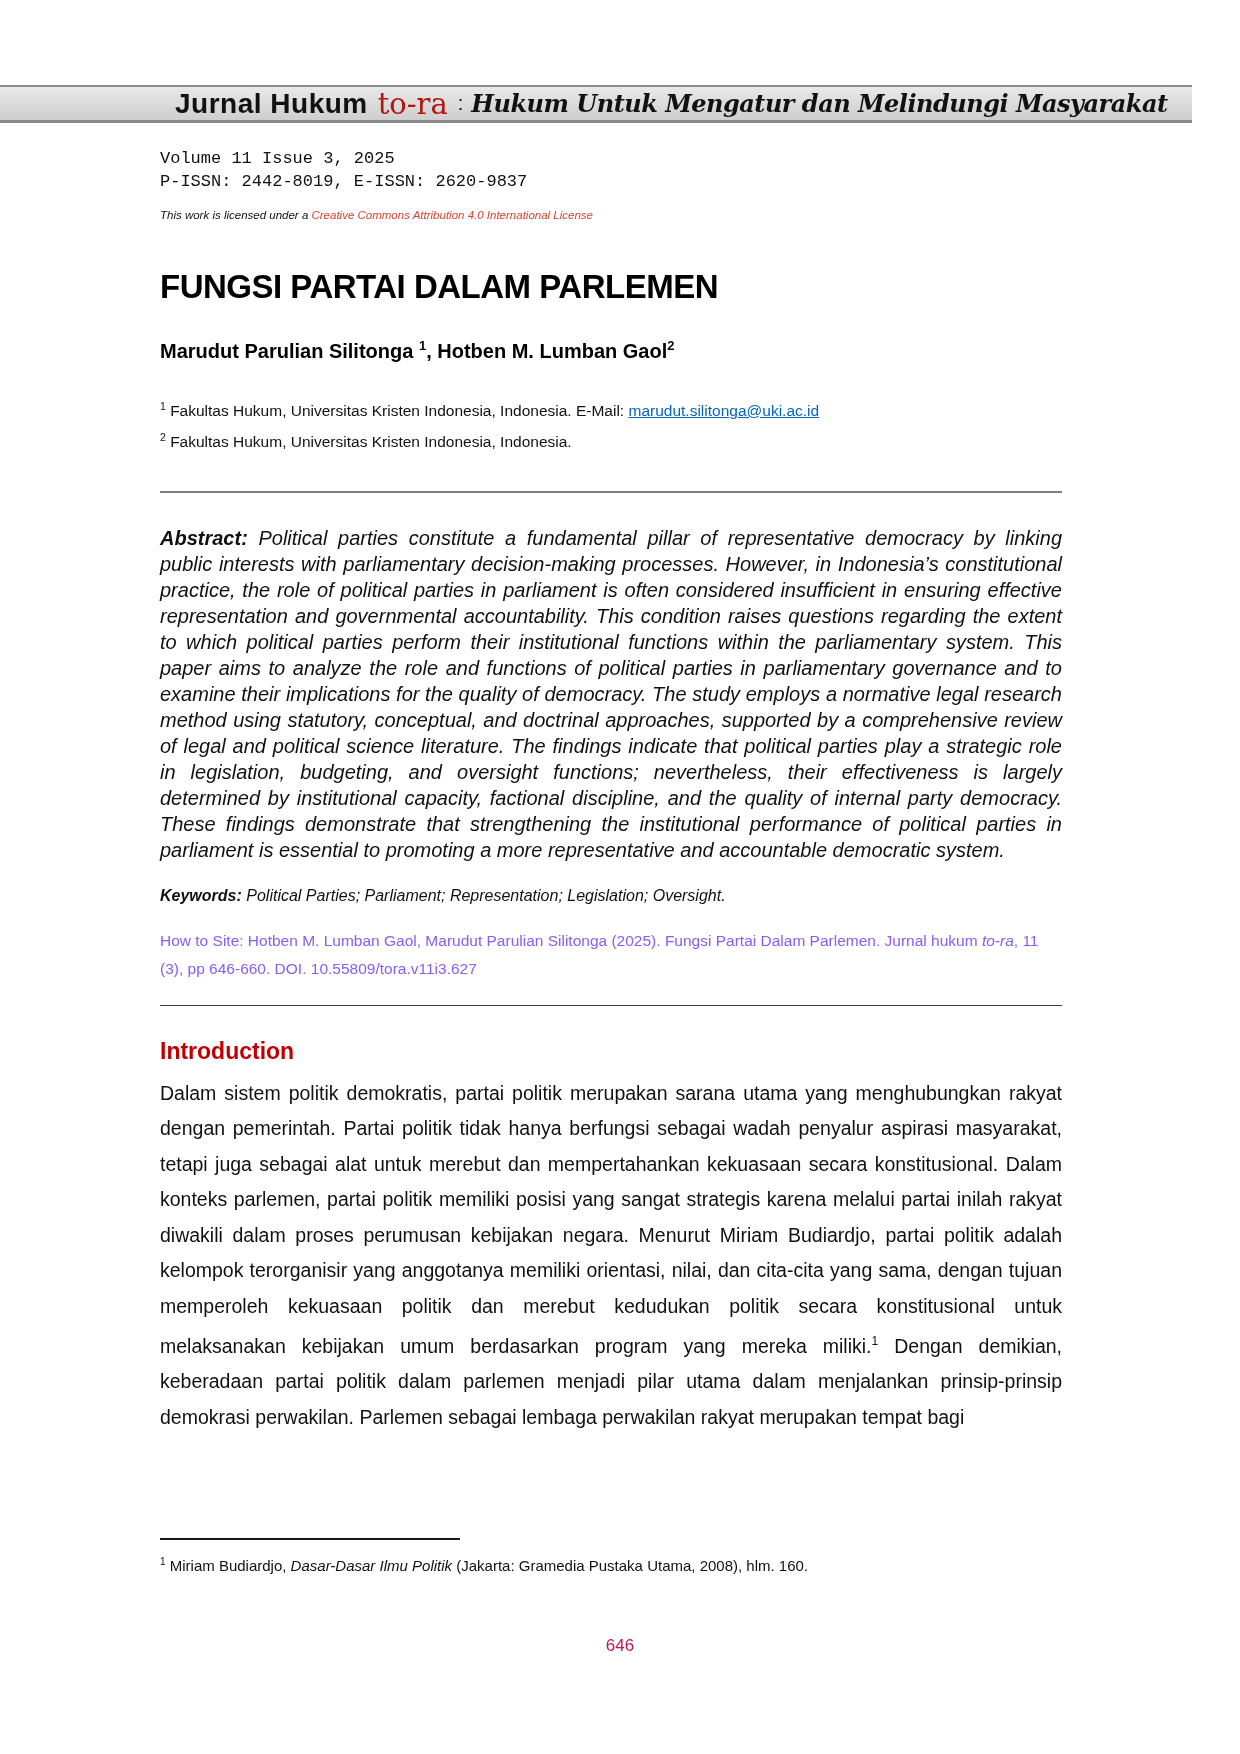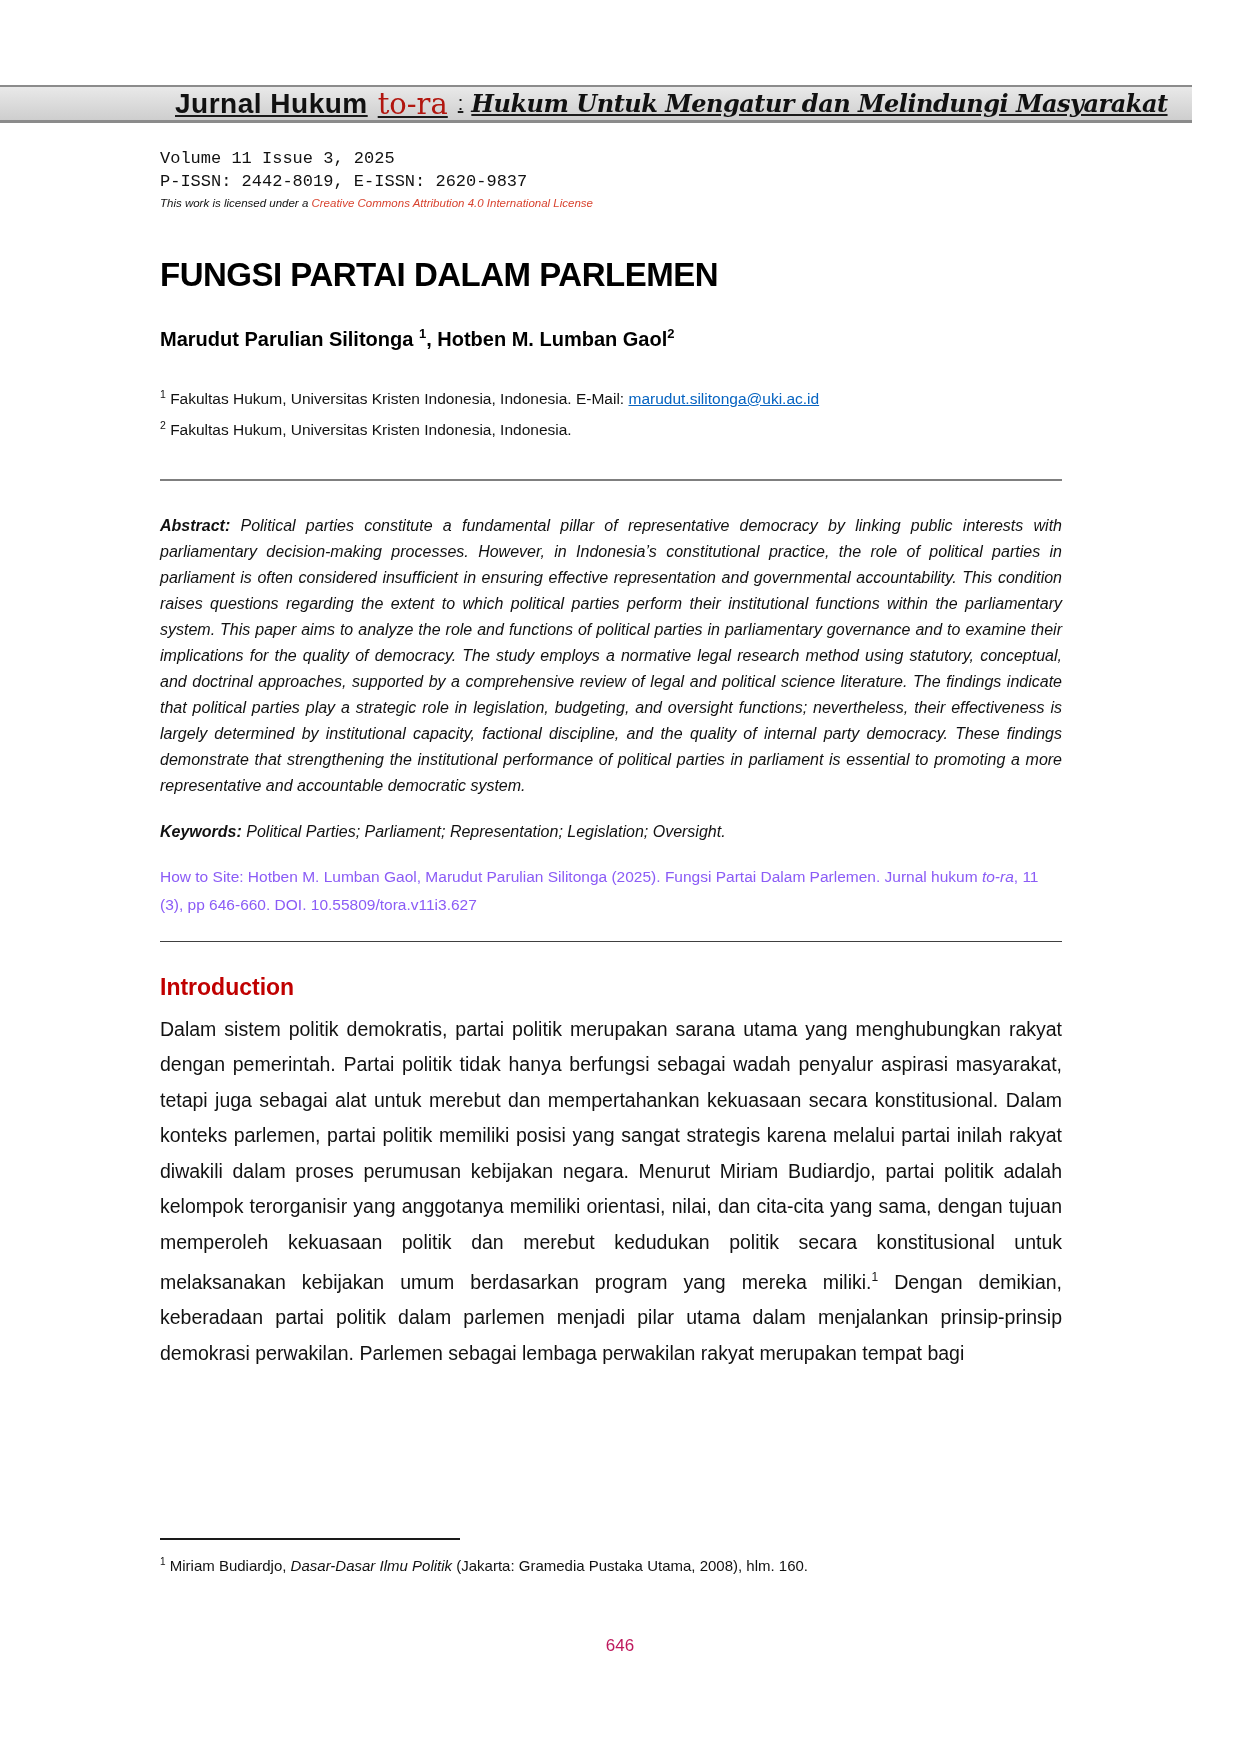--- a/index.html
+++ b/index.html
@@ -13,41 +13,41 @@
   html,body{background:#ffffff;}
   body{
     width:1240px;height:1754px;position:relative;overflow:hidden;
     font-family:"Liberation Sans",sans-serif;color:var(--ink);
   }
   
   .journal-bar{
     position:absolute;left:0;top:85px;width:1192px;height:38px;
     background:linear-gradient(#e9e9e9,#cecece);
     border-top:2px solid #8b8b8b;border-bottom:3px solid #8b8b8b;
-    display:flex;align-items:center;padding-left:175px;white-space:nowrap;text-decoration:underline;
+    display:flex;align-items:center;padding-left:175px;white-space:nowrap;
   }
   .brand-bold{font-weight:bold;font-size:28px;color:#111;letter-spacing:.5px;}
   .brand-accent{font-family:"DejaVu Serif",serif;font-size:29px;color:var(--brand-red);margin-left:10px;}
   .brand-sep{font-size:20px;color:#111;margin:0 8px 0 10px;}
   .brand-tagline{font-family:"DejaVu Serif",serif;font-style:italic;font-weight:bold;font-size:24px;color:#111;letter-spacing:-0.5px;}
   
   .content{position:absolute;left:160px;top:123px;width:902px;}
   .meta{margin-top:24px;}
   .meta-line{font-size:17px;line-height:23px;color:#111;font-family:Liberation Mono, monospace;}
-  .license-line{font-size:11.5px;font-style:italic;line-height:17px;color:#111;margin-top:2px;}
+  .license-line{font-size:11.5px;font-style:italic;line-height:17px;color:#111;margin-top:14px;}
   .license-link{color:var(--license-red);text-decoration:none;}
   .article-title{margin-top:44px;font-size:33px;font-weight:bold;color:#000;letter-spacing:-0.5px;}
   .authors{margin-top:32px;font-size:20px;font-weight:bold;color:#000;}
   .authors sup{font-size:13px;}
   .affiliations{margin-top:30px;font-size:15.5px;line-height:27px;color:#111;}
   .affiliations sup{font-size:10.5px;}
   .email-label{}
   .email-link{color:var(--link-blue);text-decoration:underline;}
   .rule-1{margin-top:36px;border-top:2px solid #7f7f7f;height:0;}
-  .abstract{margin-top:32px;font-size:16px;line-height:26px;text-align:justify;font-style:italic;color:#111;}
+  .abstract{margin-top:32px;font-size:20px;line-height:26px;text-align:justify;font-style:italic;color:#111;}
   .abstract .abs-label{font-weight:bold;}
   .keywords{margin-top:24px;font-size:16px;font-style:italic;color:#111;}
   .keywords .kw-label{font-weight:bold;}
   .citation{margin-top:22px;font-size:15.5px;line-height:28px;color:#8b5cf6;}
   .cit-italic{font-style:italic;}
   .rule-2{margin-top:22px;border-top:1.5px solid #404040;height:0;}
   .section-heading{margin-top:32px;font-size:23px;font-weight:bold;color:var(--accent-red);}
   .body-para{margin-top:11px;font-size:19.5px;line-height:35.5px;text-align:justify;color:#111;}
   .body-para sup{font-size:12px;}
   

